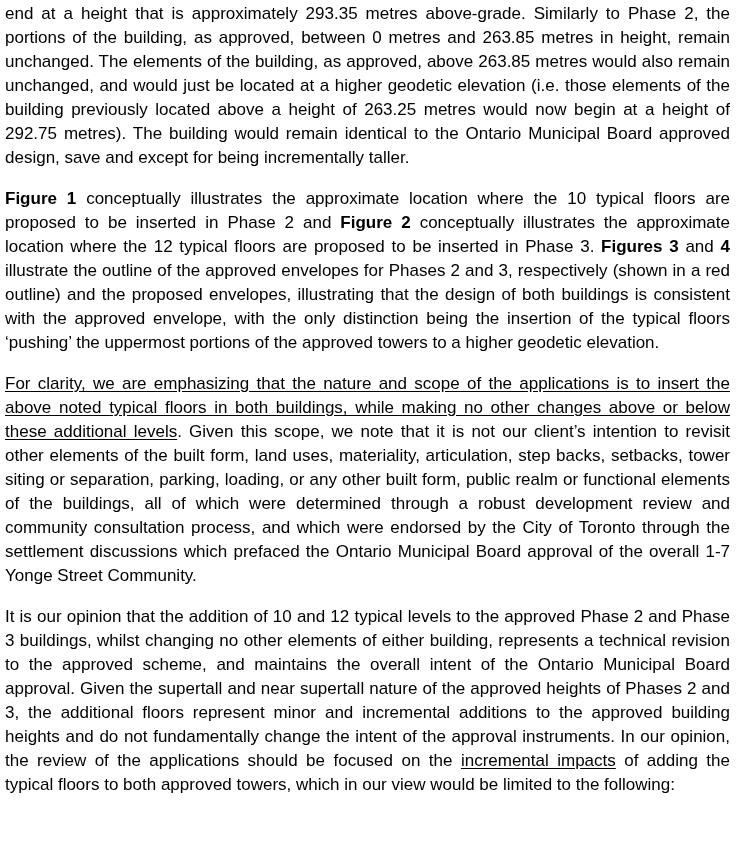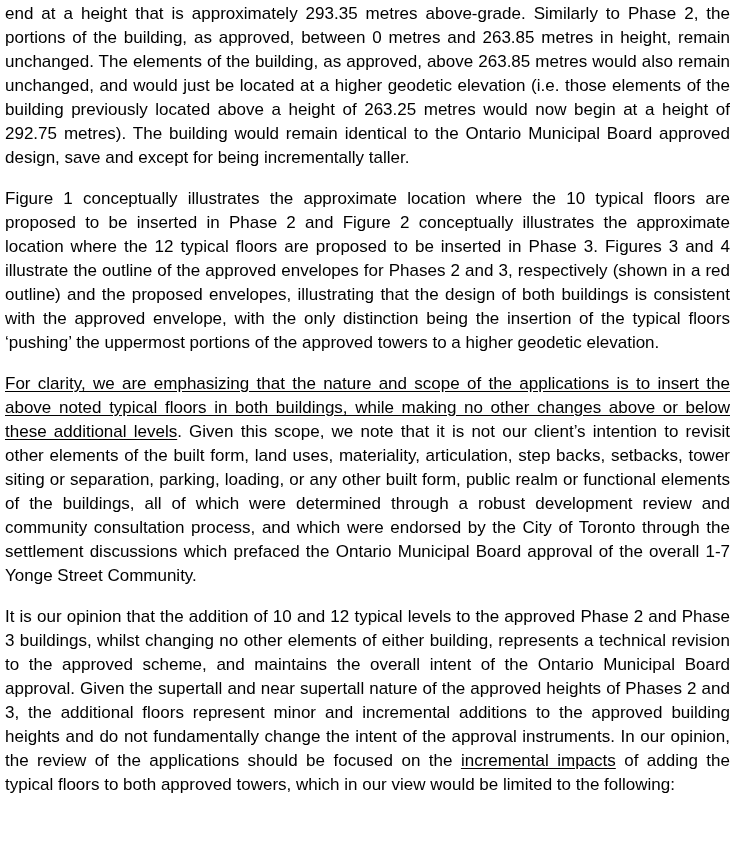--- a/index.html
+++ b/index.html
@@ -17,21 +17,21 @@
     font-size: 17px;
     line-height: 24px;
     color: #000000;
     overflow: hidden;
   }
   .page p {
     margin: 0 0 17px 0;
     text-align: justify;
     text-justify: inter-word;
   }
-  .run-b { font-weight: 400; }
+  .run-b { font-weight: 700; }
   .run-u { text-decoration: underline; text-underline-offset: 2px; }
 </style>
 </head>
 <body>
 
 <div class="page">
   <p><span>end at a height that is approximately 293.35 metres above-grade. Similarly to Phase 2, the portions of the building, as approved, between 0 metres and 263.85 metres in height, remain unchanged. The elements of the building, as approved, above 263.85 metres would also remain unchanged, and would just be located at a higher geodetic elevation (i.e. those elements of the building previously located above a height of 263.25 metres would now begin at a height of 292.75 metres). The building would remain identical to the Ontario Municipal Board approved design, save and except for being incrementally taller.</span></p>
   <p><span class="run-b">Figure 1</span><span> conceptually illustrates the approximate location where the 10 typical floors are proposed to be inserted in Phase 2 and </span><span class="run-b">Figure 2</span><span> conceptually illustrates the approximate location where the 12 typical floors are proposed to be inserted in Phase 3. </span><span class="run-b">Figures 3</span><span> and </span><span class="run-b">4</span><span> illustrate the outline of the approved envelopes for Phases 2 and 3, respectively (shown in a red outline) and the proposed envelopes, illustrating that the design of both buildings is consistent with the approved envelope, with the only distinction being the insertion of the typical floors ‘pushing’ the uppermost portions of the approved towers to a higher geodetic elevation.</span></p>
   <p><span class="run-u">For clarity, we are emphasizing that the nature and scope of the applications is to insert the above noted typical floors in both buildings, while making no other changes above or below these additional levels</span><span>. Given this scope, we note that it is not our client’s intention to revisit other elements of the built form, land uses, materiality, articulation, step backs, setbacks, tower siting or separation, parking, loading, or any other built form, public realm or functional elements of the buildings, all of which were determined through a robust development review and community consultation process, and which were endorsed by the City of Toronto through the settlement discussions which prefaced the Ontario Municipal Board approval of the overall 1-7 Yonge Street Community.</span></p>
   <p><span>It is our opinion that the addition of 10 and 12 typical levels to the approved Phase 2 and Phase 3 buildings, whilst changing no other elements of either building, represents a technical revision to the approved scheme, and maintains the overall intent of the Ontario Municipal Board approval. Given the supertall and near supertall nature of the approved heights of Phases 2 and 3, the additional floors represent minor and incremental additions to the approved building heights and do not fundamentally change the intent of the approval instruments. In our opinion, the review of the applications should be focused on the </span><span class="run-u">incremental impacts</span><span> of adding the typical floors to both approved towers, which in our view would be limited to the following:</span></p>

